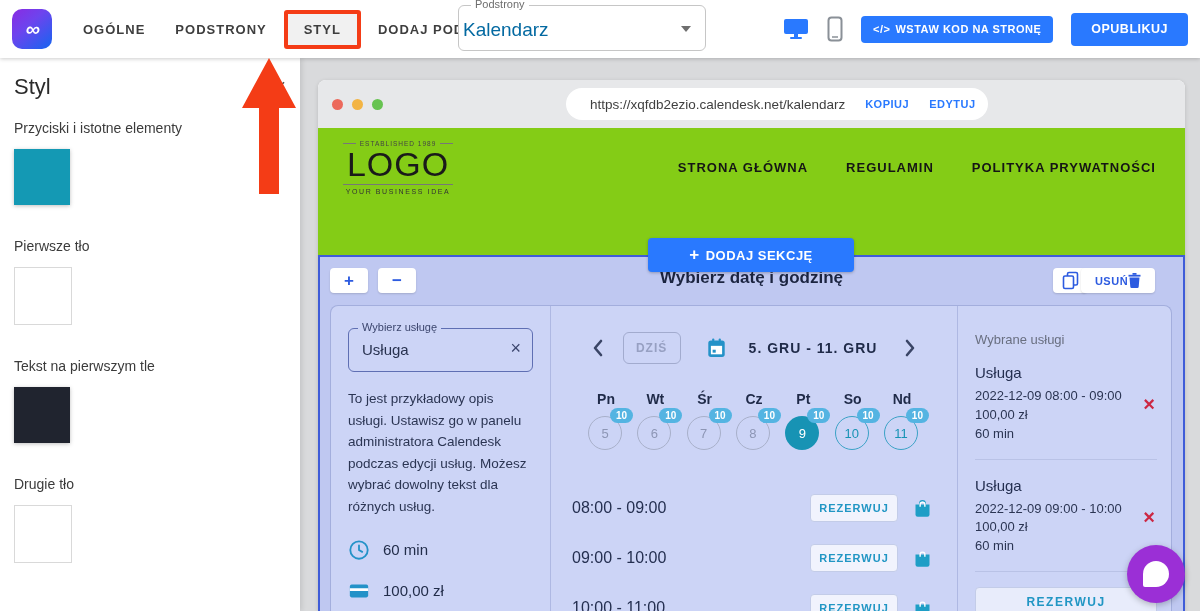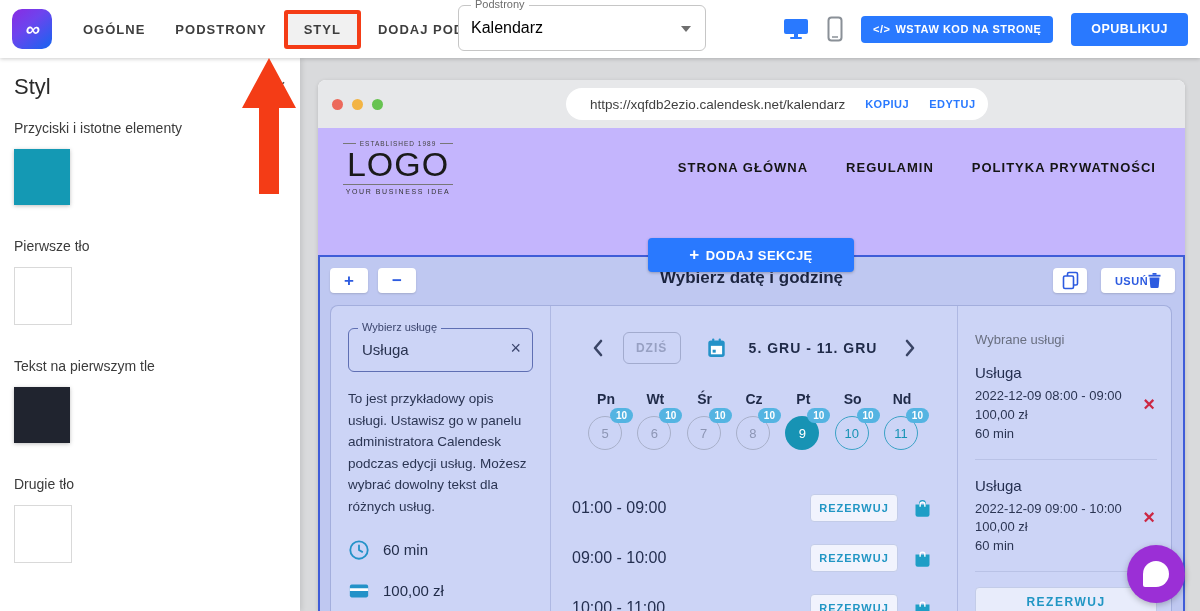--- a/index.html
+++ b/index.html
@@ -13,21 +13,21 @@
   .app-icon{width:40px;height:40px;border-radius:10px;background:linear-gradient(140deg,#8a2be2 0%,#6d44ee 40%,#1565f0 100%);
             display:flex;align-items:center;justify-content:center;color:#fff;font-weight:bold;font-size:20px;cursor:pointer;}
   .app-icon span{transform:skewX(-8deg);letter-spacing:-2px;}
   .menu{display:flex;align-items:center;margin-left:16px;}
   .menu-item{font-size:13px;font-weight:bold;letter-spacing:1px;color:#3e3e3e;padding:10px 15px;cursor:pointer;white-space:nowrap;}
   .style-box{border:4px solid #f43c16;border-radius:3px;background:#f1f1f1;margin:0 2px;}
   .style-box .menu-item{padding:8px 16px;}
   .page-select{position:absolute;left:458px;top:5px;width:248px;height:46px;border:1px solid #c6c6c6;
                border-radius:6px;background:#fff;box-sizing:border-box;cursor:pointer;}
   .page-select .legend{position:absolute;top:-8px;left:12px;background:#fff;padding:0 4px;font-size:11px;color:#6d6d6d;}
-  .page-select .value{position:absolute;left:12px;top:13px;font-size:16px;color:#000000;}
+  .page-select .value{position:absolute;left:4px;top:13px;font-size:19px;color:#0369a1;}
   .select-caret{position:absolute;right:14px;top:20px;width:0;height:0;border-left:5px solid transparent;
                 border-right:5px solid transparent;border-top:6px solid #6f6f6f;}
   .topbar-right{position:absolute;right:12px;top:0;height:58px;display:flex;align-items:center;gap:18px;}
   .btn{border-radius:4px;font-weight:bold;display:flex;align-items:center;justify-content:center;cursor:pointer;box-sizing:border-box;}
   .btn-embed{background:#2979ff;color:#fff;font-size:11px;letter-spacing:.5px;height:27px;padding:0 12px;gap:5px;}
   .btn-publish{background:#2979ff;color:#fff;font-size:12.5px;letter-spacing:.5px;height:33px;padding:0 20px;}
   .btn-closewin{background:#fff;color:#3a3a3a;font-size:12.5px;letter-spacing:.5px;height:33px;padding:0 18px;border:1px solid #dcdcdc;}
 
   
   .sidebar{position:absolute;top:58px;left:0;width:300px;bottom:0;background:#fff;
@@ -53,42 +53,42 @@
   .browser{position:absolute;left:18px;top:22px;width:867px;height:531px;background:#fff;
            border-radius:8px 8px 0 0;overflow:hidden;box-shadow:0 1px 4px rgba(0,0,0,.15);}
   .chrome{height:48px;background:#e7e8ea;position:relative;}
   .dots{position:absolute;left:14px;top:19px;display:flex;gap:9px;}
   .dot{width:11px;height:11px;border-radius:50%;}
   .url-pill{position:absolute;left:248px;top:8px;width:422px;height:32px;background:#fff;border-radius:16px;
             display:flex;align-items:center;padding:0 18px 0 24px;box-sizing:border-box;gap:20px;}
   .url-text{font-size:13.5px;color:#3f3f3f;flex:1;white-space:nowrap;}
   .url-link{font-size:11px;font-weight:bold;letter-spacing:.5px;color:#2979ff;cursor:pointer;}
 
-  .site{position:relative;height:483px;background:#c4b5fd;}
+  .site{position:relative;height:483px;background:#84cc16;}
   .site-header{height:79px;display:flex;align-items:center;padding:0 25px;}
   .logo-block{text-align:center;color:#1a1a1a;width:110px;}
   .logo-est{font-size:6.5px;letter-spacing:1px;color:#444;display:flex;align-items:center;gap:4px;white-space:nowrap;}
   .logo-est:before,.logo-est:after{content:"";flex:1;height:1px;background:#777;}
   .logo-main{font-size:34px;letter-spacing:1px;line-height:1.05;font-weight:500;}
   .logo-sub{font-size:7px;letter-spacing:1.6px;color:#333;border-top:1px solid #777;padding-top:3px;margin-top:2px;white-space:nowrap;}
   .site-nav{margin-left:auto;display:flex;gap:38px;padding-right:4px;}
   .site-nav-item{font-size:13px;font-weight:bold;letter-spacing:1px;color:#151515;cursor:pointer;white-space:nowrap;}
 
   .add-section-btn{position:absolute;left:330px;top:110px;width:206px;height:34px;background:#2979ff;border-radius:4px;
                    color:#fff;font-size:13px;font-weight:bold;letter-spacing:.5px;display:flex;align-items:center;
                    justify-content:center;gap:6px;z-index:6;cursor:pointer;box-shadow:0 1px 3px rgba(0,0,0,.25);}
   .add-section-btn .plus{font-size:17px;font-weight:bold;}
 
   .section{position:absolute;left:0;top:127px;width:867px;height:410px;background:#bfc8f1;
            border:2px solid #3f5cd8;border-bottom:none;box-sizing:border-box;overflow:hidden;}
   .section-header{position:relative;height:46px;}
   .sq-btn{position:absolute;top:11px;height:25px;background:#fff;border-radius:4px;display:flex;align-items:center;
           justify-content:center;color:#2d5be0;cursor:pointer;box-shadow:0 1px 2px rgba(0,0,0,.15);}
   .section-title{position:absolute;left:0;right:0;top:11px;text-align:center;font-size:17px;font-weight:bold;color:#1b2440;}
-  .btn-del{right:8px;width:74px;gap:0;font-size:11px;font-weight:bold;letter-spacing:.5px;}
+  .btn-del{right:28px;width:74px;gap:0;font-size:11px;font-weight:bold;letter-spacing:.5px;}
   .btn-copy{right:96px;width:34px;}
   .btn-plus{left:10px;width:38px;font-size:17px;font-weight:bold;}
   .btn-minus{left:58px;width:38px;font-size:17px;font-weight:bold;}
 
   .widget{position:absolute;left:10px;top:48px;width:842px;height:362px;background:#ccd4f6;
           border:1px solid #a3aedd;border-bottom:none;border-radius:8px 8px 0 0;display:flex;box-sizing:border-box;}
   .w-left{width:220px;border-right:1px solid #aeb8e3;box-sizing:border-box;padding:22px 17px 0 17px;}
   .w-mid{flex:1;position:relative;}
   .w-right{width:214px;border-left:1px solid #aeb8e3;box-sizing:border-box;padding:26px 14px 0 17px;position:relative;}
 
@@ -360,21 +360,21 @@
                 <div class="day-name">Nd</div>
                 <div class="day-circle-wrap">
                     <div class="day-circle">11</div>
                 <div class="day-badge">10</div>
                   </div>
               </div>
             </div>
 
             <div class="slots">
               <div class="slot-row">
-                <div class="slot-time">01:00 - 09:00</div>
+                <div class="slot-time">08:00 - 09:00</div>
                 <button class="slot-btn">REZERWUJ</button>
                 <span class="slot-bag">
                   <svg width="21" height="22" viewBox="0 0 24 24">
                       <path d="M4 8 h16 v11.5 a2.5 2.5 0 0 1 -2.5 2.5 h-11 a2.5 2.5 0 0 1 -2.5 -2.5 z" fill="#1e9ec6"></path>
                       <path d="M9 11 V6.8 a3 3 0 0 1 6 0 V11" fill="none" stroke="#1e9ec6" stroke-width="1.8"></path>
                       <path d="M9.3 10.6 V8 a2.7 2.7 0 0 1 5.4 0 v2.6" fill="none" stroke="#fff" stroke-width="1.6"></path>
                     </svg>
                 </span>
               </div>
               <div class="slot-row">

